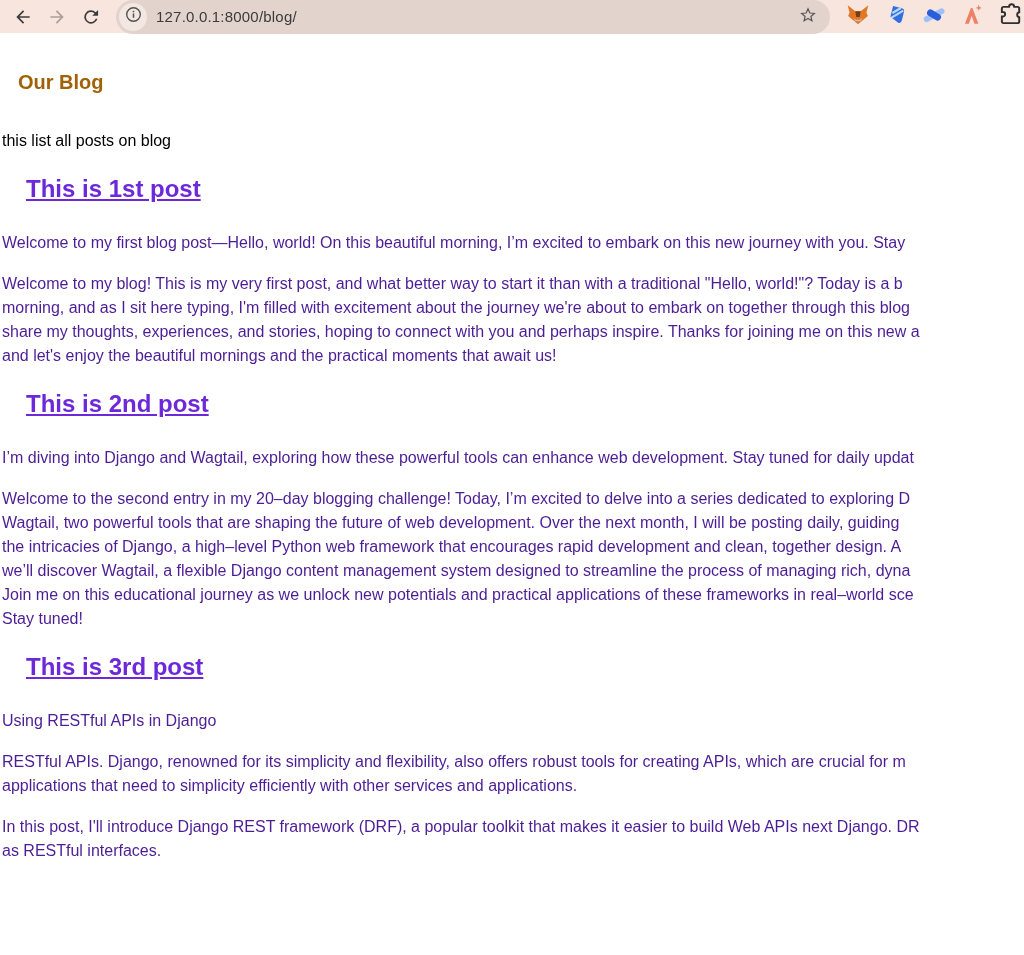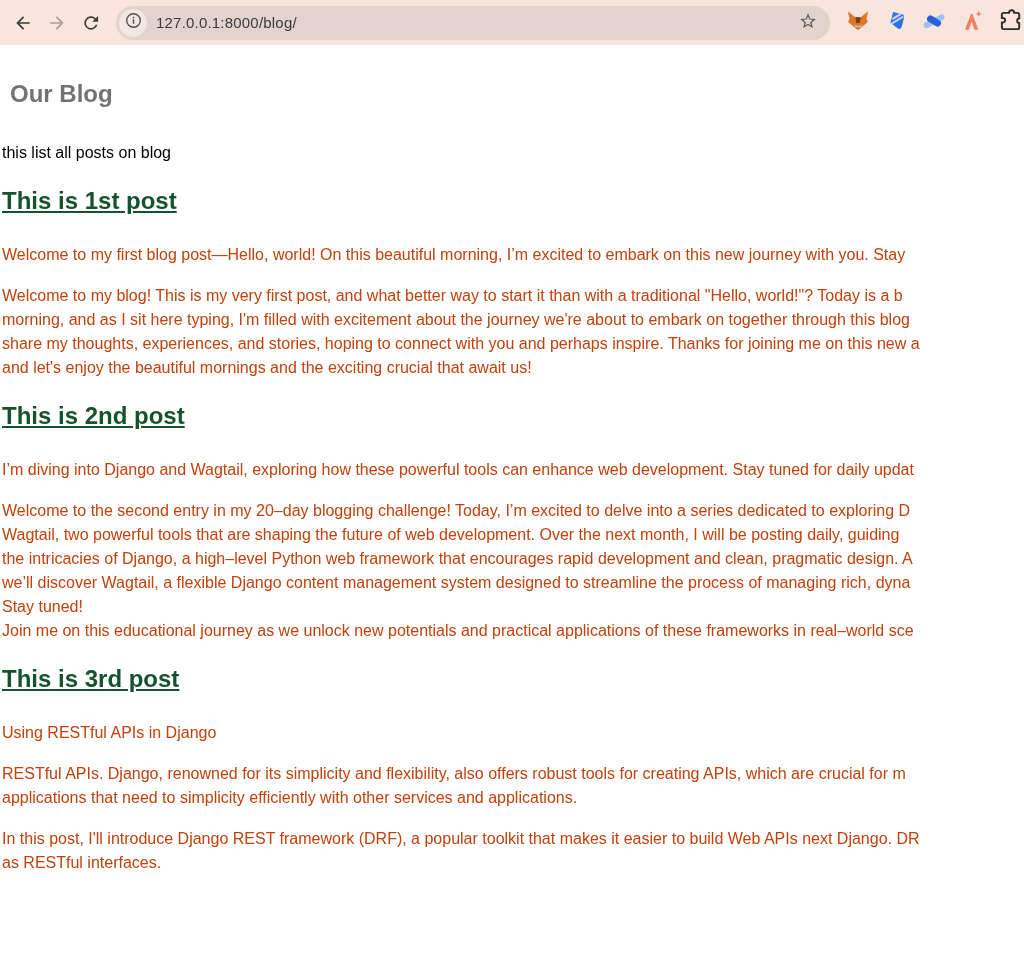--- a/index.html
+++ b/index.html
@@ -5,21 +5,21 @@
   * { box-sizing: border-box; }
   html, body { margin: 0; padding: 0; }
   body {
     width: 1024px; height: 955px; overflow: hidden;
     background: #ffffff;
     font-family: "Liberation Sans", sans-serif;
     color: #000;
   }
   
   .toolbar {
-    height: 45px; background: #f7e5de;
+    height: 33px; background: #f7e5de;
     display: flex; align-items: center;
     padding: 0 0 0 6px;
   }
   .nav-btn {
     width: 34px; height: 34px; flex: 0 0 auto;
     display: flex; align-items: center; justify-content: center;
     border-radius: 50%; cursor: pointer;
   }
   .nav-btn svg { display: block; }
   .omnibox {
@@ -39,28 +39,28 @@
   .omni-spacer { flex: 1 1 auto; }
   .star-btn { flex: 0 0 auto; width: 24px; height: 24px; display: flex; align-items: center; justify-content: center; cursor: pointer; }
   .ext-icons { display: flex; align-items: center; flex: 0 0 auto; gap: 10px; }
   .ext-btn {
     width: 28px; height: 28px; flex: 0 0 auto;
     display: flex; align-items: center; justify-content: center; cursor: pointer;
   }
   
   .content { padding-left: 2px; }
   h1.page-title {
-    font-size: 24px; line-height: 38px; font-weight: bold;
-    margin: 30px 8px 28px; color: #737373;
+    font-size: 20px; line-height: 38px; font-weight: bold;
+    margin: 30px 16px 28px; color: #a16207;
   }
   .intro-line { font-size: 16px; line-height: 24px; margin: 8px 0 17px; white-space: nowrap; }
   h2.post-title { font-size: 24px; line-height: 28px; margin: 22px 0 28px; font-weight: bold; }
-  h2.post-title a { color: #14532d; text-decoration: underline; cursor: pointer; }
+  h2.post-title a { color: #6d28d9; text-decoration: underline; cursor: pointer; margin-left: 24px; }
   .para { margin: 0 0 17px; }
-  .para .line { font-size: 16px; line-height: 24px; white-space: nowrap; color: #c2410c; }
+  .para .line { font-size: 16px; line-height: 24px; white-space: nowrap; color: #4c1d95; }
 </style>
 </head>
 <body>
 
 <div class="toolbar">
   <div class="nav-btn">
     <span>
       <svg width="20" height="20" viewBox="0 0 24 24">
           <path fill="#3c3c3c" d="M20 11H7.8l5.6-5.6L12 4l-8 8 8 8 1.4-1.4L7.8 13H20z"></path>
         </svg>
@@ -154,36 +154,36 @@
 
   <section>
     <h2 class="post-title"><a href="#">This is 1st post</a></h2>
     <div class="para">
         <div class="line">Welcome to my first blog post—Hello, world! On this beautiful morning, I’m excited to embark on this new journey with you. Stay</div>
       </div>
     <div class="para">
         <div class="line">Welcome to my blog! This is my very first post, and what better way to start it than with a traditional "Hello, world!"? Today is a b</div>
         <div class="line">morning, and as I sit here typing, I'm filled with excitement about the journey we're about to embark on together through this blog</div>
         <div class="line">share my thoughts, experiences, and stories, hoping to connect with you and perhaps inspire. Thanks for joining me on this new a</div>
-        <div class="line">and let's enjoy the beautiful mornings and the exciting crucial that await us!</div>
+        <div class="line">and let's enjoy the beautiful mornings and the practical moments that await us!</div>
       </div>
   </section>
 
   <section>
     <h2 class="post-title"><a href="#">This is 2nd post</a></h2>
     <div class="para">
         <div class="line">I’m diving into Django and Wagtail, exploring how these powerful tools can enhance web development. Stay tuned for daily updat</div>
       </div>
     <div class="para">
         <div class="line">Welcome to the second entry in my 20–day blogging challenge! Today, I’m excited to delve into a series dedicated to exploring D</div>
         <div class="line">Wagtail, two powerful tools that are shaping the future of web development. Over the next month, I will be posting daily, guiding</div>
-        <div class="line">the intricacies of Django, a high–level Python web framework that encourages rapid development and clean, pragmatic design. A</div>
+        <div class="line">the intricacies of Django, a high–level Python web framework that encourages rapid development and clean, together design. A</div>
         <div class="line">we’ll discover Wagtail, a flexible Django content management system designed to streamline the process of managing rich, dyna</div>
+        <div class="line">Join me on this educational journey as we unlock new potentials and practical applications of these frameworks in real–world sce</div>
         <div class="line">Stay tuned!</div>
-        <div class="line">Join me on this educational journey as we unlock new potentials and practical applications of these frameworks in real–world sce</div>
       </div>
   </section>
 
   <section>
     <h2 class="post-title"><a href="#">This is 3rd post</a></h2>
     <div class="para">
         <div class="line">Using RESTful APIs in Django</div>
       </div>
     <div class="para">
         <div class="line">RESTful APIs. Django, renowned for its simplicity and flexibility, also offers robust tools for creating APIs, which are crucial for m</div>

